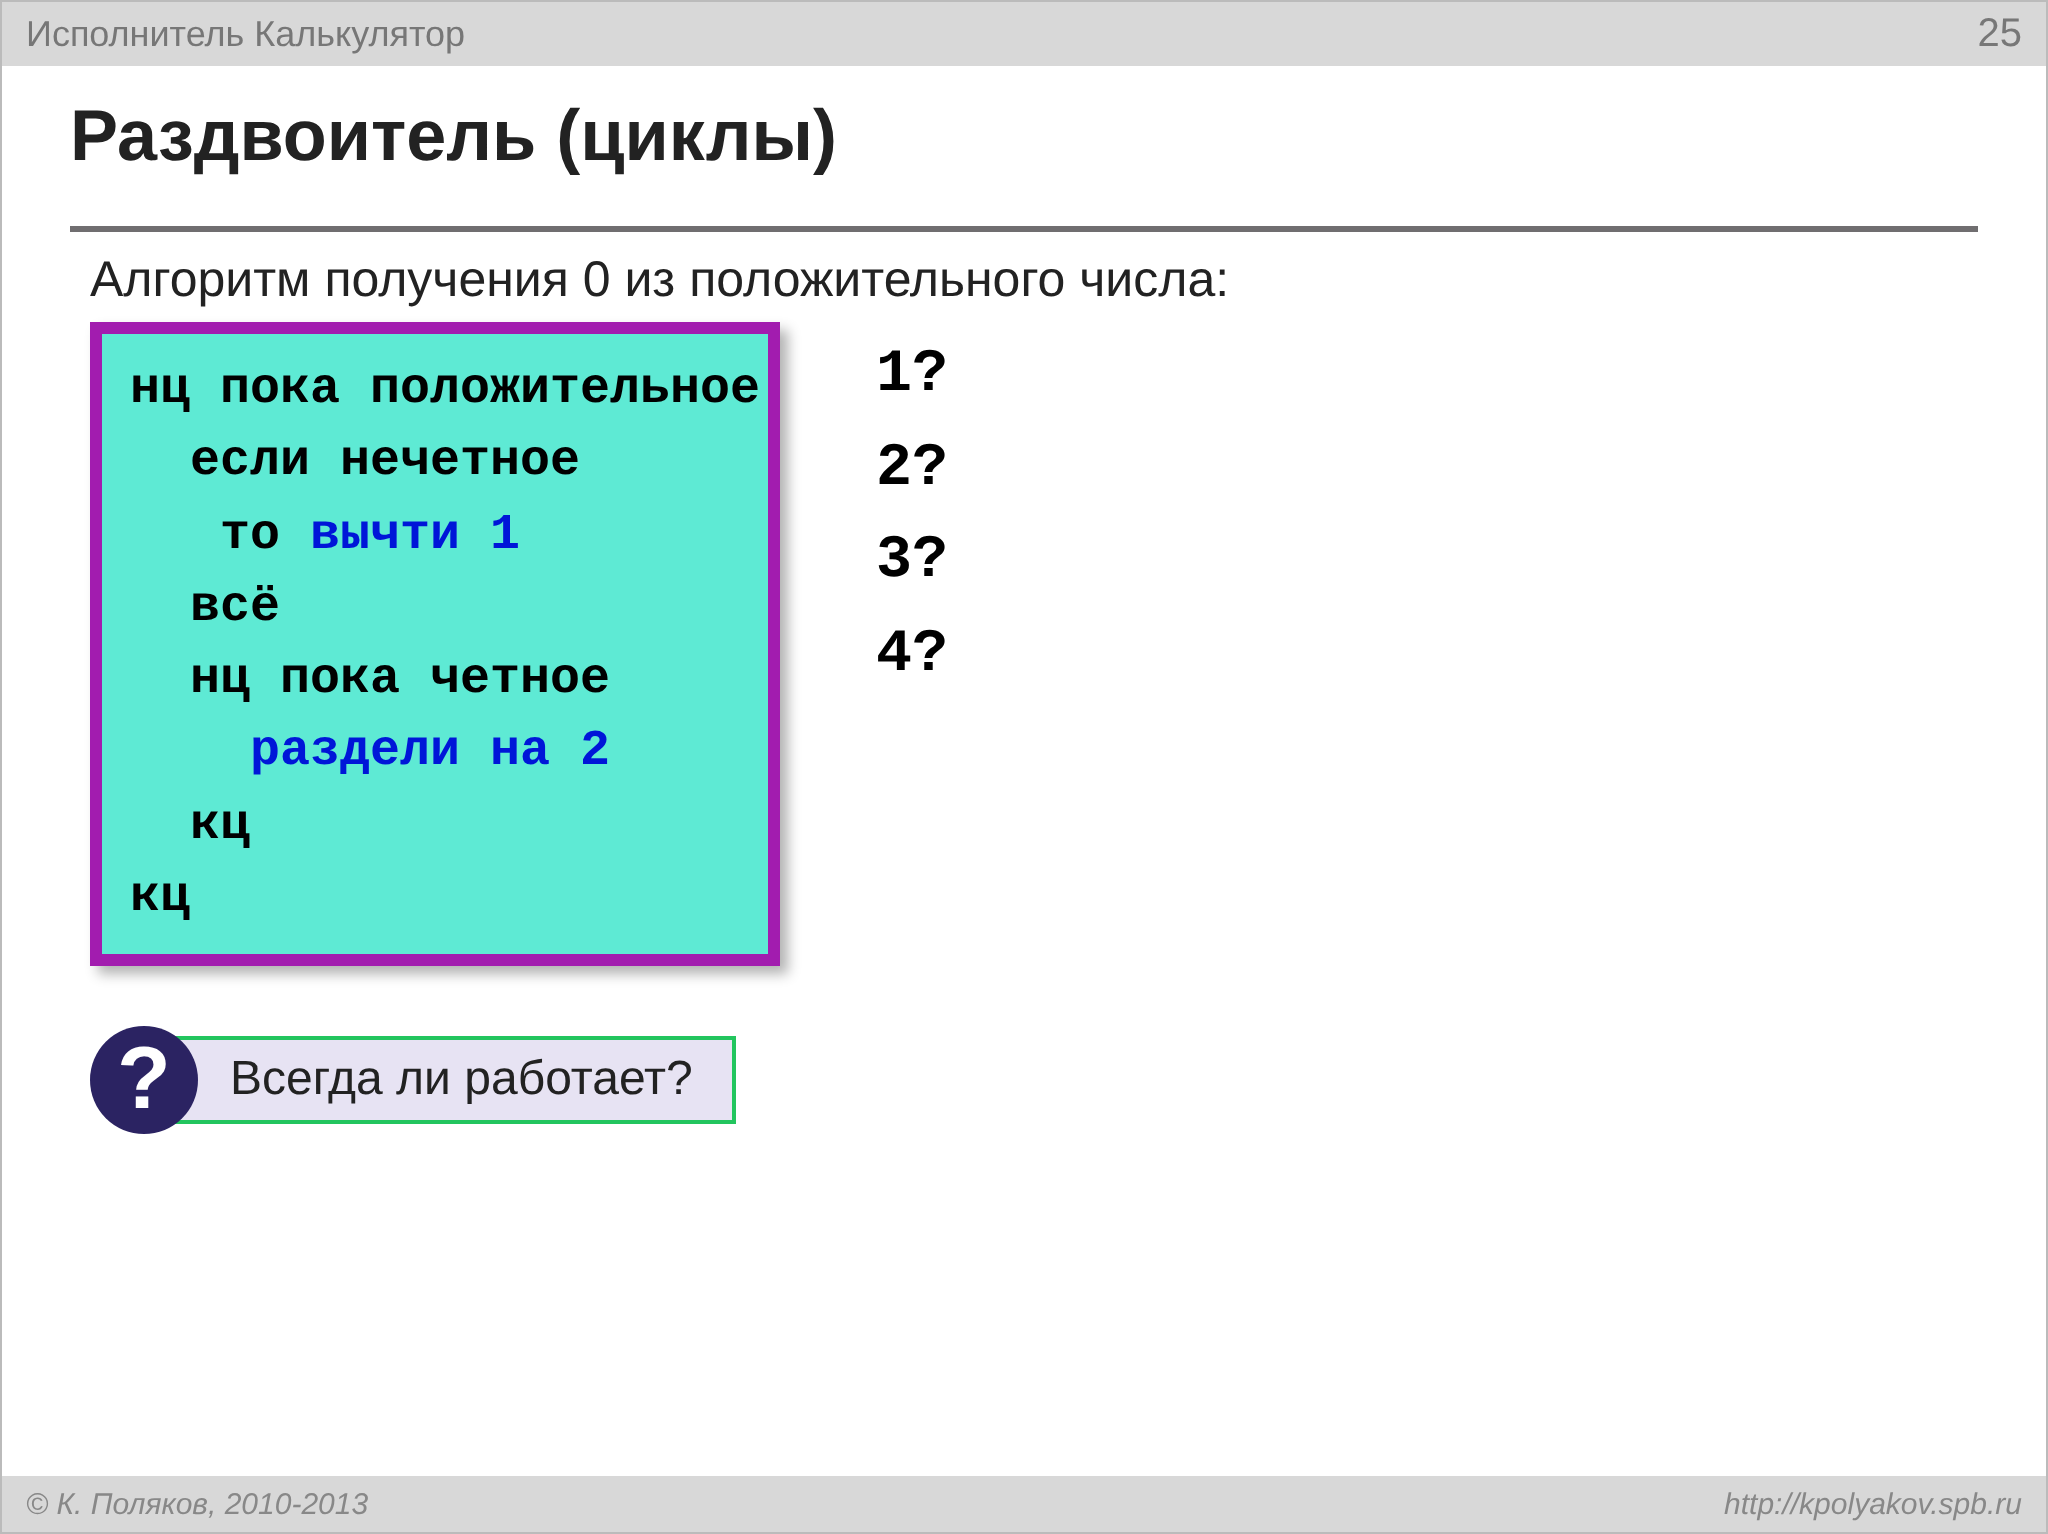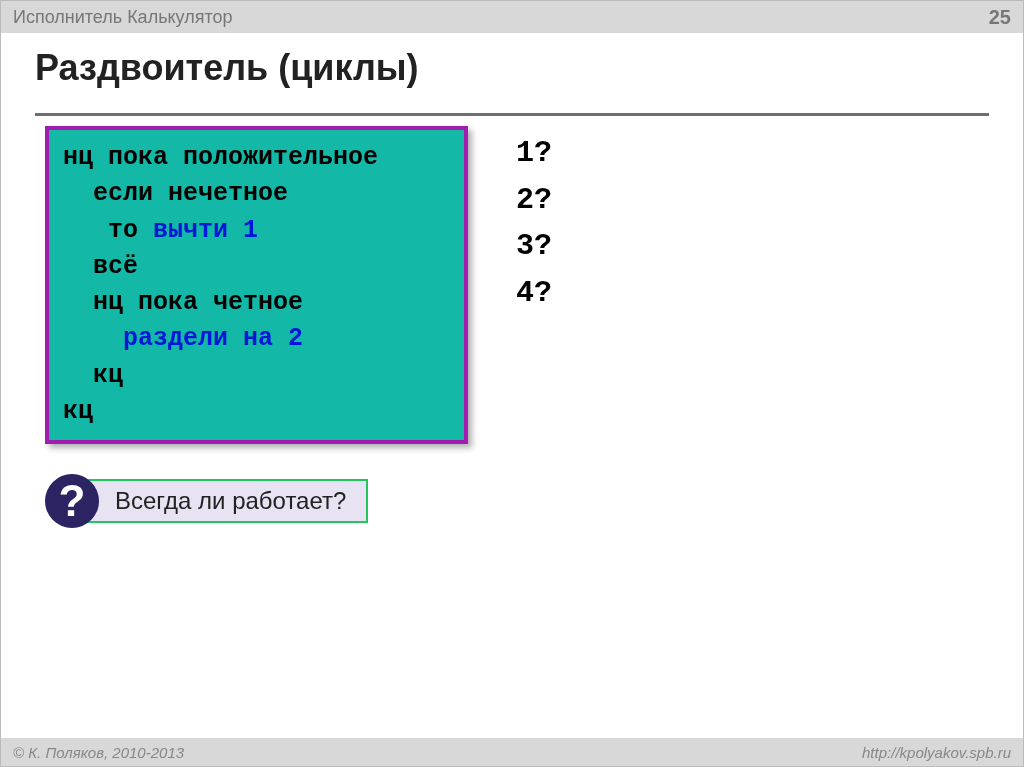--- a/index.html
+++ b/index.html
@@ -9,43 +9,43 @@
   .header {
     background: #d8d8d8;
     height: 32px;
     display: flex;
     align-items: center;
     justify-content: space-between;
     padding: 0 12px;
     color: #777;
     font-size: 18px;
   }
-  .header .num { font-weight: bold; font-size: 20px; color: #777; }
+  .header .num { font-weight: normal; font-size: 20px; color: #777; }
 
   .title {
     font-size: 36px;
     font-weight: bold;
     color: #222;
     padding: 14px 34px 24px;
   }
   .title-underline {
     margin: 0 34px 10px;
     height: 3px;
     background: #706e70;
   }
 
   .content { padding: 0 44px; position: relative; }
   .desc { font-size: 25px; color: #222; margin-bottom: 6px; }
 
   .row { display: flex; align-items: flex-start; }
 
   .codebox {
-    width: 423px;
-    background: #14b8a6;
-    border: 4px solid #a21caf;
+    width: 345px;
+    background: #5eead4;
+    border: 6px solid #a21caf;
     padding: 10px 14px 10px 14px;
     font-family: "Courier New", Courier, monospace;
     font-size: 25px;
     font-weight: bold;
     line-height: 1.45;
     color: #000;
     box-shadow: 4px 4px 6px rgba(0,0,0,0.3);
     white-space: pre;
   }
   .kw-blue { color: #0016d8; }
@@ -89,20 +89,21 @@
 
 <div class="header">
   <span>Исполнитель Калькулятор</span>
   <span class="num">25</span>
 </div>
 
 <div class="title">Раздвоитель (циклы)</div>
 <div class="title-underline"></div>
 
 <div class="content">
+  <div class="desc">Алгоритм получения 0 из положительного числа:</div>
 
   <div class="row">
     <div class="codebox"><span>нц пока положительное</span>
 <span>  если нечетное</span>
 <span>   то </span><span class="kw-blue">вычти 1</span>
 <span>  всё</span>
 <span>  нц пока четное</span>
 <span class="kw-blue">    раздели на 2</span>
 <span>  кц</span>
 <span>кц</span></div>

